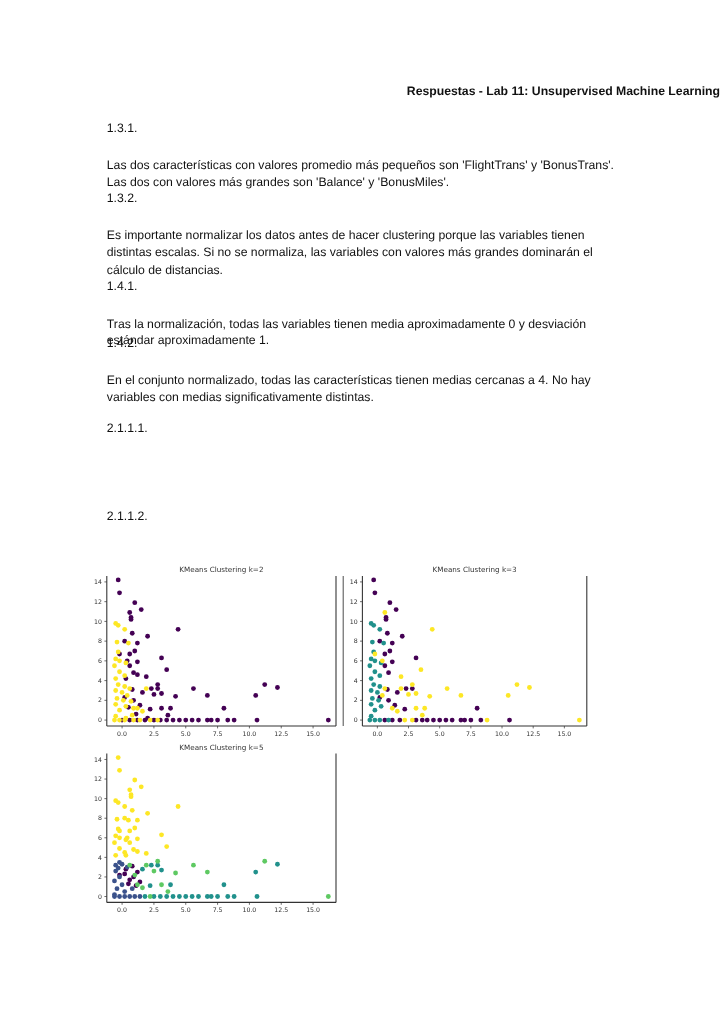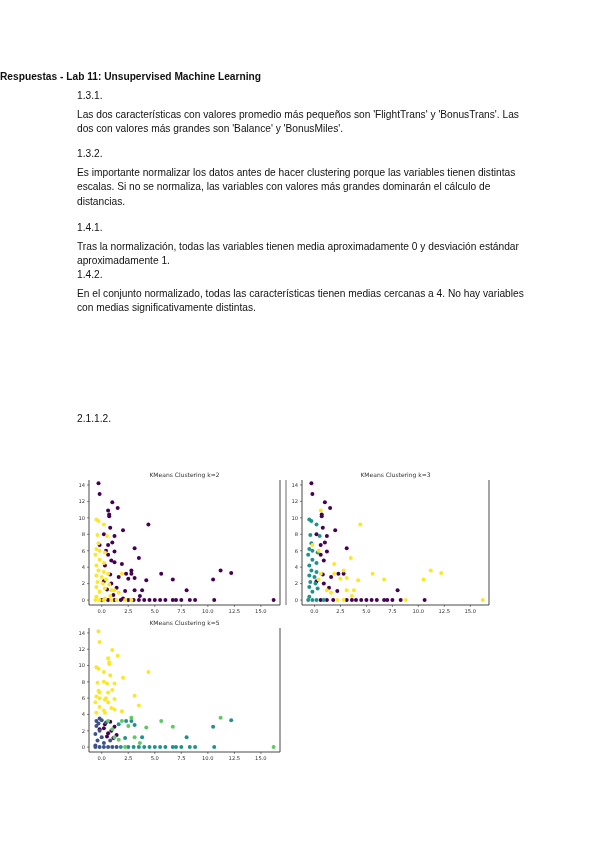--- a/index.html
+++ b/index.html
@@ -1,21 +1,21 @@
 <!DOCTYPE html>
 <html><head>
 <meta charset="utf-8">
 <style>
   html, body { margin: 0; padding: 0; background: #ffffff; }
   body { width: 600px; height: 848px; position: relative; overflow: hidden;
          font-family: "Liberation Sans", sans-serif; color: #111; }
-  .title { position: absolute; left: 0; width: 600px; top: 71px; text-align: left;
+  .title { position: absolute; left: 0; width: 600px; top: 71px; text-align: right;
            font-weight: bold; font-size: 10.2px; }
   .sec { position: absolute; left: 73px; width: 460px; font-size: 10.2px; line-height: 14.5px; }
-  .sec p { margin: 4px; }
+  .sec p { margin: 16px; }
   .chart { position: absolute; }
   .chart svg { display: block; overflow: visible; }
   .tick { font-family: "DejaVu Sans", sans-serif; font-size: 5.2px; fill: #333; }
   .ctitle { font-family: "DejaVu Sans", sans-serif; font-size: 6px; fill: #333; }
 </style>
 </head>
 <body>
 
 <div class="title">Respuestas - Lab 11: Unsupervised Machine Learning</div>
 
@@ -29,20 +29,21 @@
 </div>
 <div class="sec" style="top:217px">
   <p>1.4.1.</p>
   <p>Tras la normalización, todas las variables tienen media aproximadamente 0 y desviación estándar aproximadamente 1.</p>
 </div>
 <div class="sec" style="top:264px">
   <p>1.4.2.</p>
   <p>En el conjunto normalizado, todas las características tienen medias cercanas a 4. No hay variables con medias significativamente distintas.</p>
 </div>
 <div class="sec" style="top:335px">
+  <p>2.1.1.1.</p>
 </div>
 <div class="sec" style="top:408px">
   <p>2.1.1.2.</p>
 </div>
 
 <div class="chart" id="chart0" style="left:62px; top:470px;">
   <svg width="230" height="146">
       <text x="122.5" y="7" text-anchor="middle" class="ctitle">KMeans Clustering k=2</text>
       <g>
         <circle cx="36.5" cy="13.3" r="2" fill="#440154"></circle>

